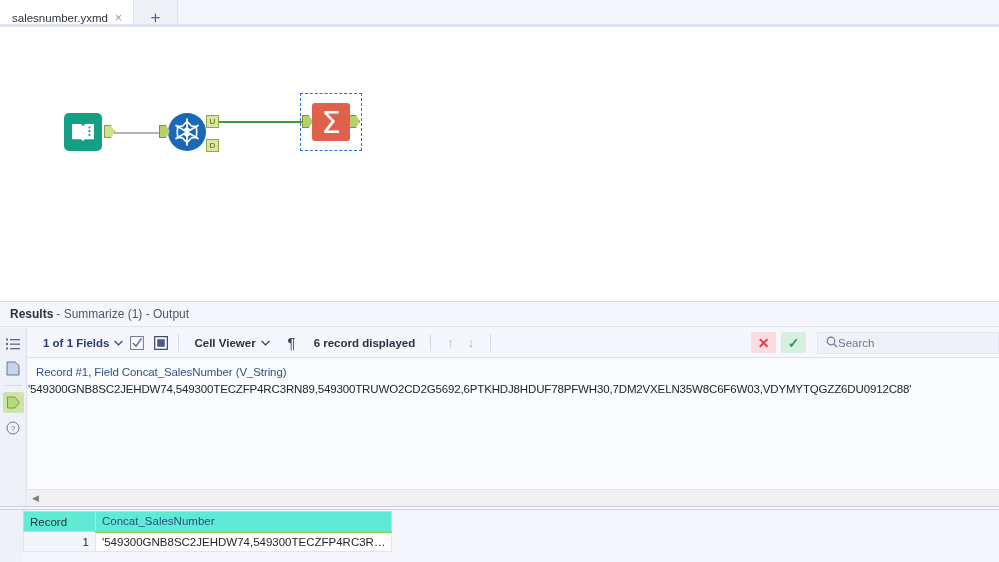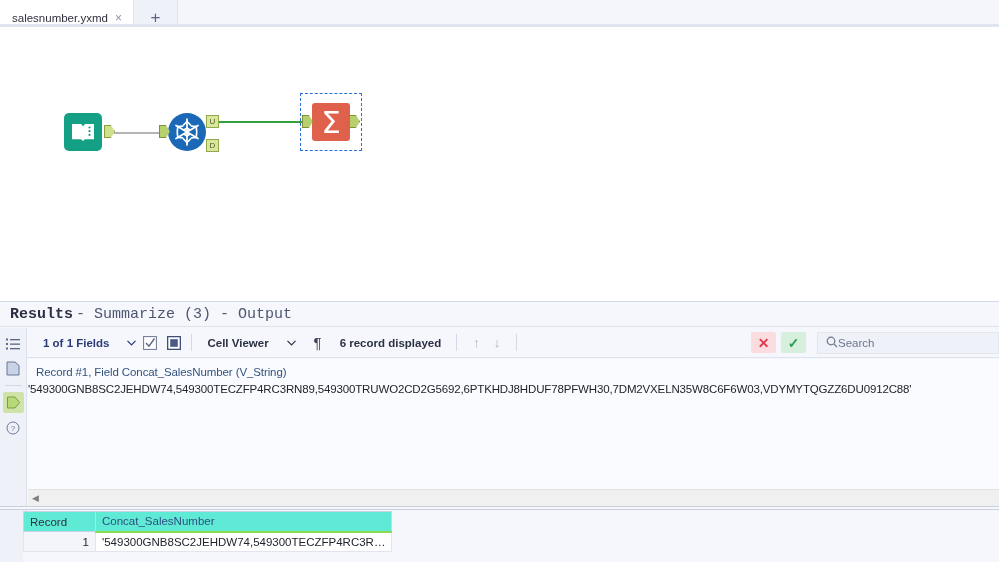--- a/index.html
+++ b/index.html
@@ -99,23 +99,22 @@
 
   
   .results {
     position: absolute; left: 0; top: 301px; width: 999px; height: 261px;
     background: #f5f7fc;
     border-top: 1px solid #d4dae8;
   }
   .results-title {
     height: 25px; display: flex; align-items: center; padding-left: 10px;
     background: #f5f7fc;
-    font-size: 15px; color: #4e5670;
+    font-size: 12px; color: #4e5670;
     border-bottom: 1px solid #dde2ee;
-    font-family: Liberation Mono, monospace;
   }
   .results-title b { color: #2b3044; font-weight: bold; margin-right: 3px; }
 
   
   .rail {
     position: absolute; left: 0; top: 26px; width: 27px; bottom: 0;
     background: #eef1f8; border-right: 1px solid #dde2ee;
     display: flex; flex-direction: column; align-items: center;
     padding-top: 5px; gap: 4px;
   }
@@ -128,21 +127,21 @@
 
   
   .toolbar {
     position: absolute; left: 27px; top: 26px; right: 0; height: 30px;
     background: #f5f7fc;
     display: flex; align-items: center; gap: 0px;
     border-bottom: 1px solid #dde2ee;
     padding-left: 10px;
   }
   .tb-item {
-    display: flex; align-items: center; gap: 18px;
+    display: flex; align-items: center; gap: 5px;
     font-size: 11.5px; color: #2b3a75; cursor: pointer;
     padding: 0 6px; white-space: nowrap; font-weight: bold;
   }
   .tb-item.plain { color: #2b3044; }
   .tb-icon {
     width: 16px; height: 16px; display: flex; align-items: center;
     justify-content: center; cursor: pointer;
   }
   .tb-sep { width: 1px; height: 17px; background: #d3d9e7; margin: 0 9px; }
   .chev { font-size: 9px; color: #2b3a75; }
@@ -296,21 +295,21 @@
       <div class="anchor dark" style="left:2px; top:22px;"></div>
       <div class="anchor dark" style="left:49px; top:22px;"></div>
     </div>
 
   </div>
 
   <div class="results">
 
     <div class="results-title">
       <b>Results</b>
-      <span>- Summarize (3) - Output</span>
+      <span>- Summarize (1) - Output</span>
     </div>
 
     <div class="rail">
       <div class="rail-btn">
         <svg width="14" height="12" viewBox="0 0 14 12" aria-hidden="true">
           <g fill="#5b6485">
             <rect x="0" y="0.5" width="2" height="2"></rect>
               <rect x="4" y="1" width="10" height="1.3"></rect>
             <rect x="0" y="5" width="2" height="2"></rect>
               <rect x="4" y="5.5" width="10" height="1.3"></rect>

